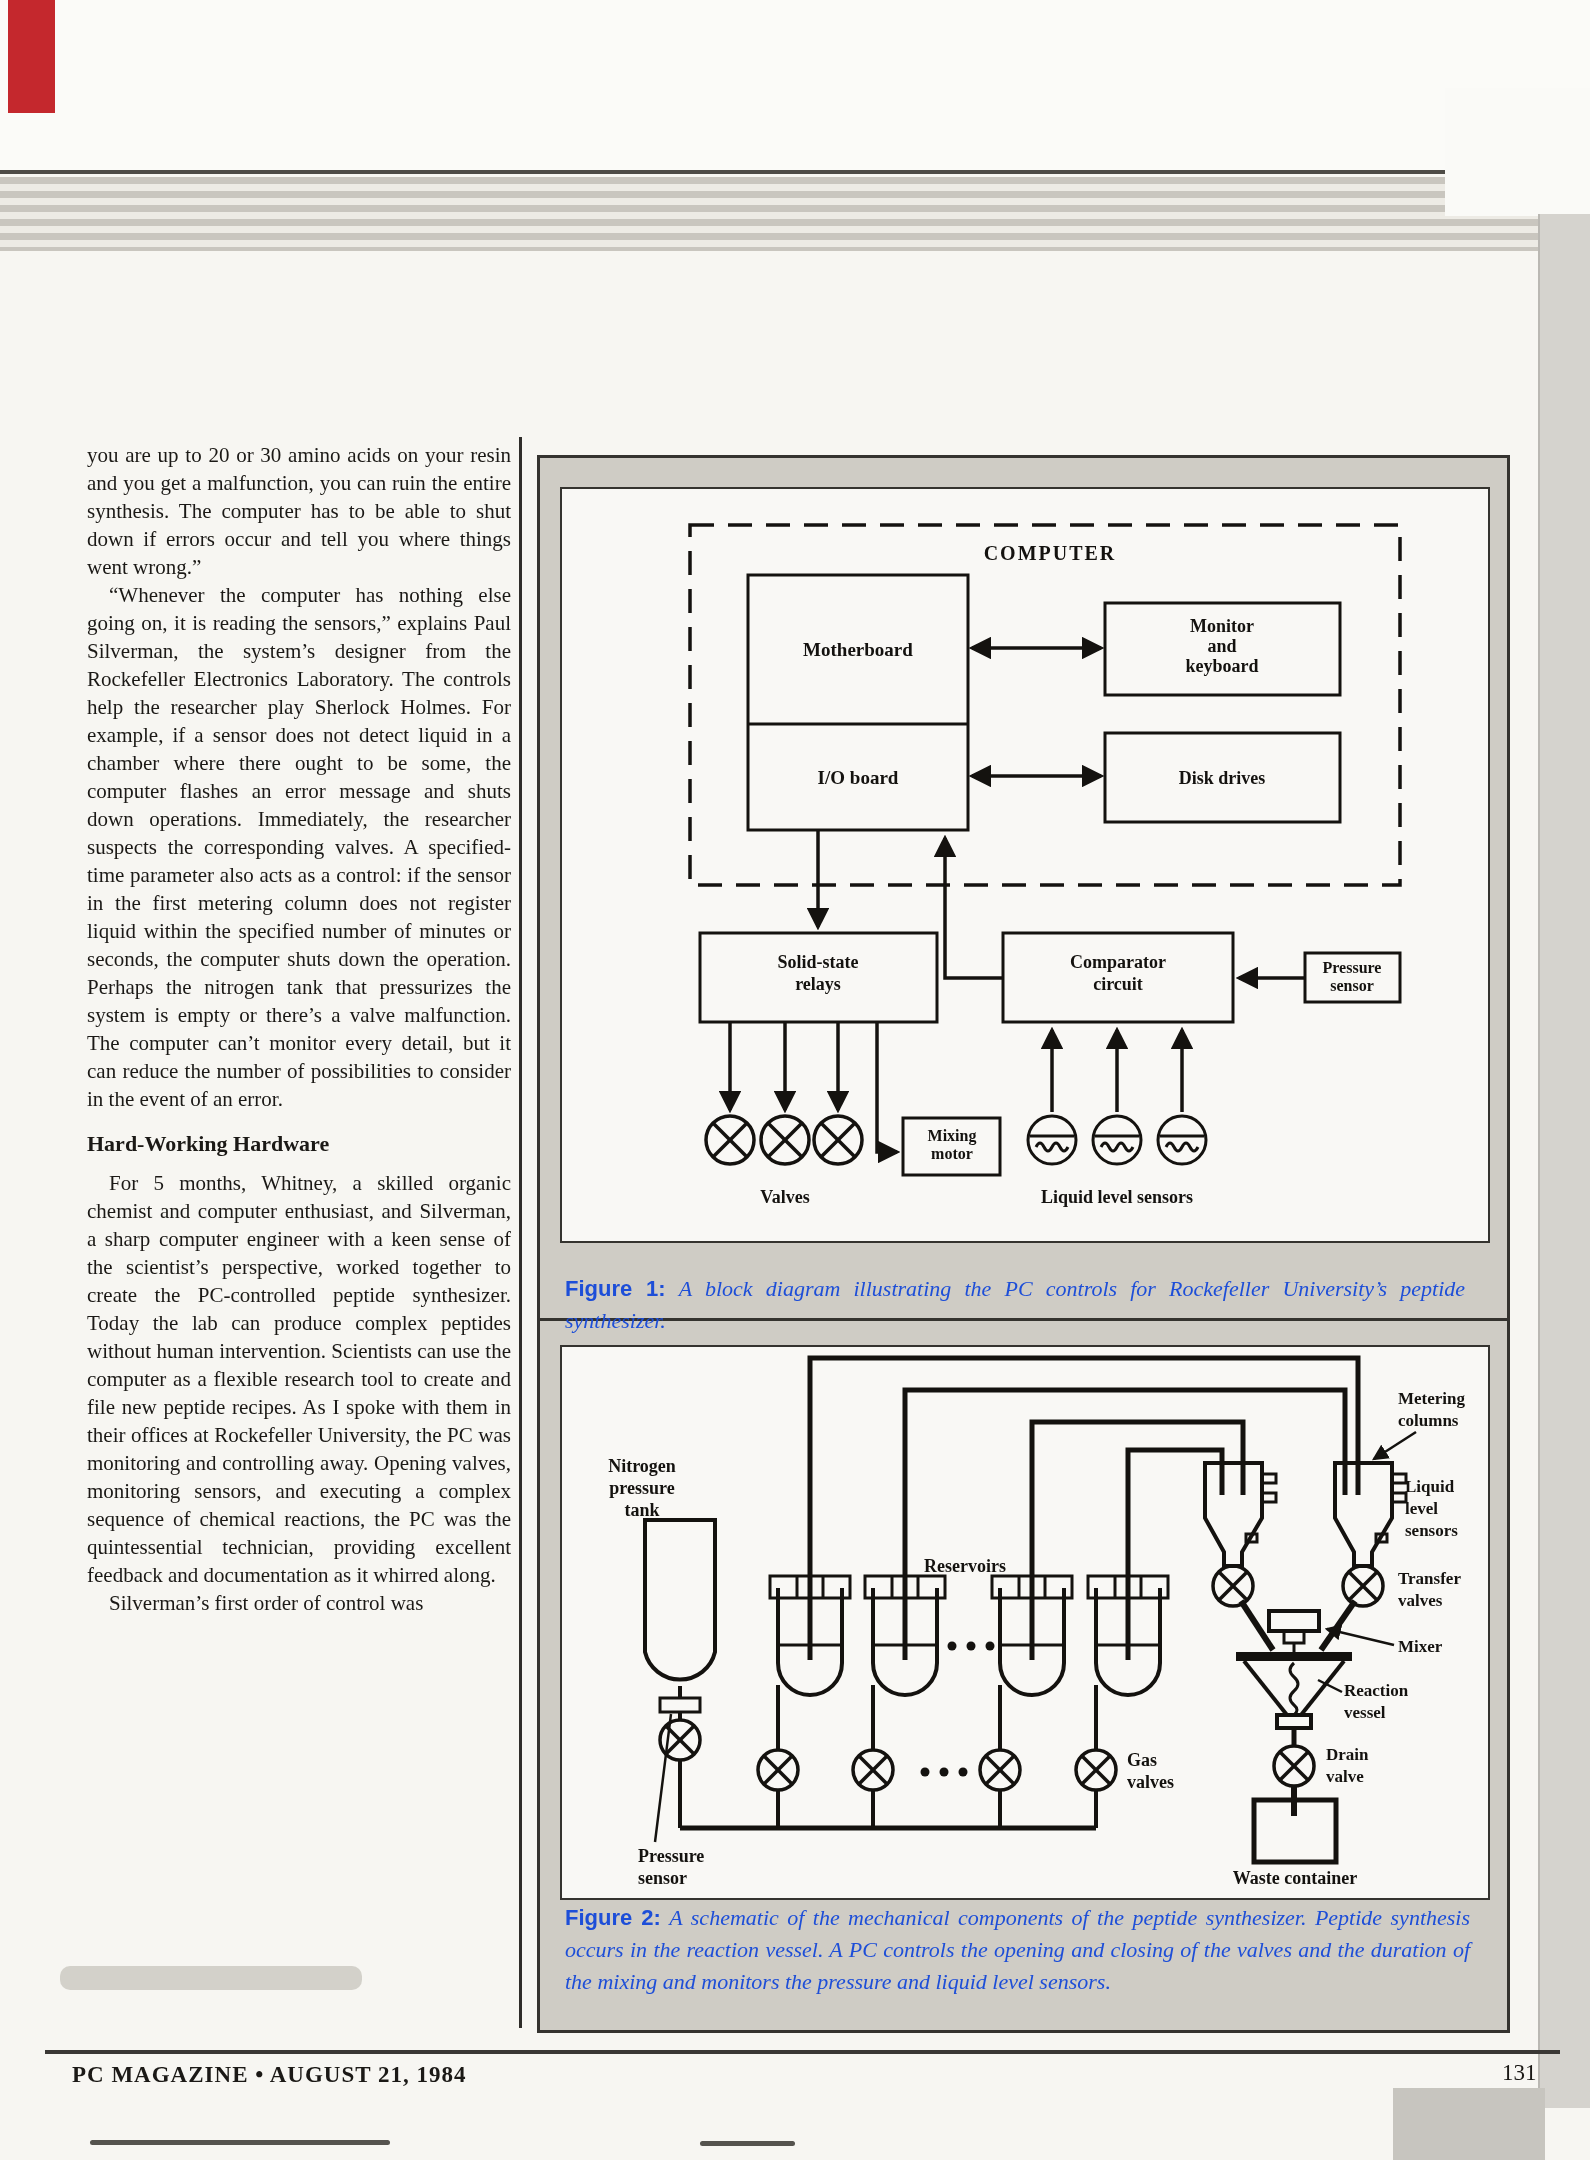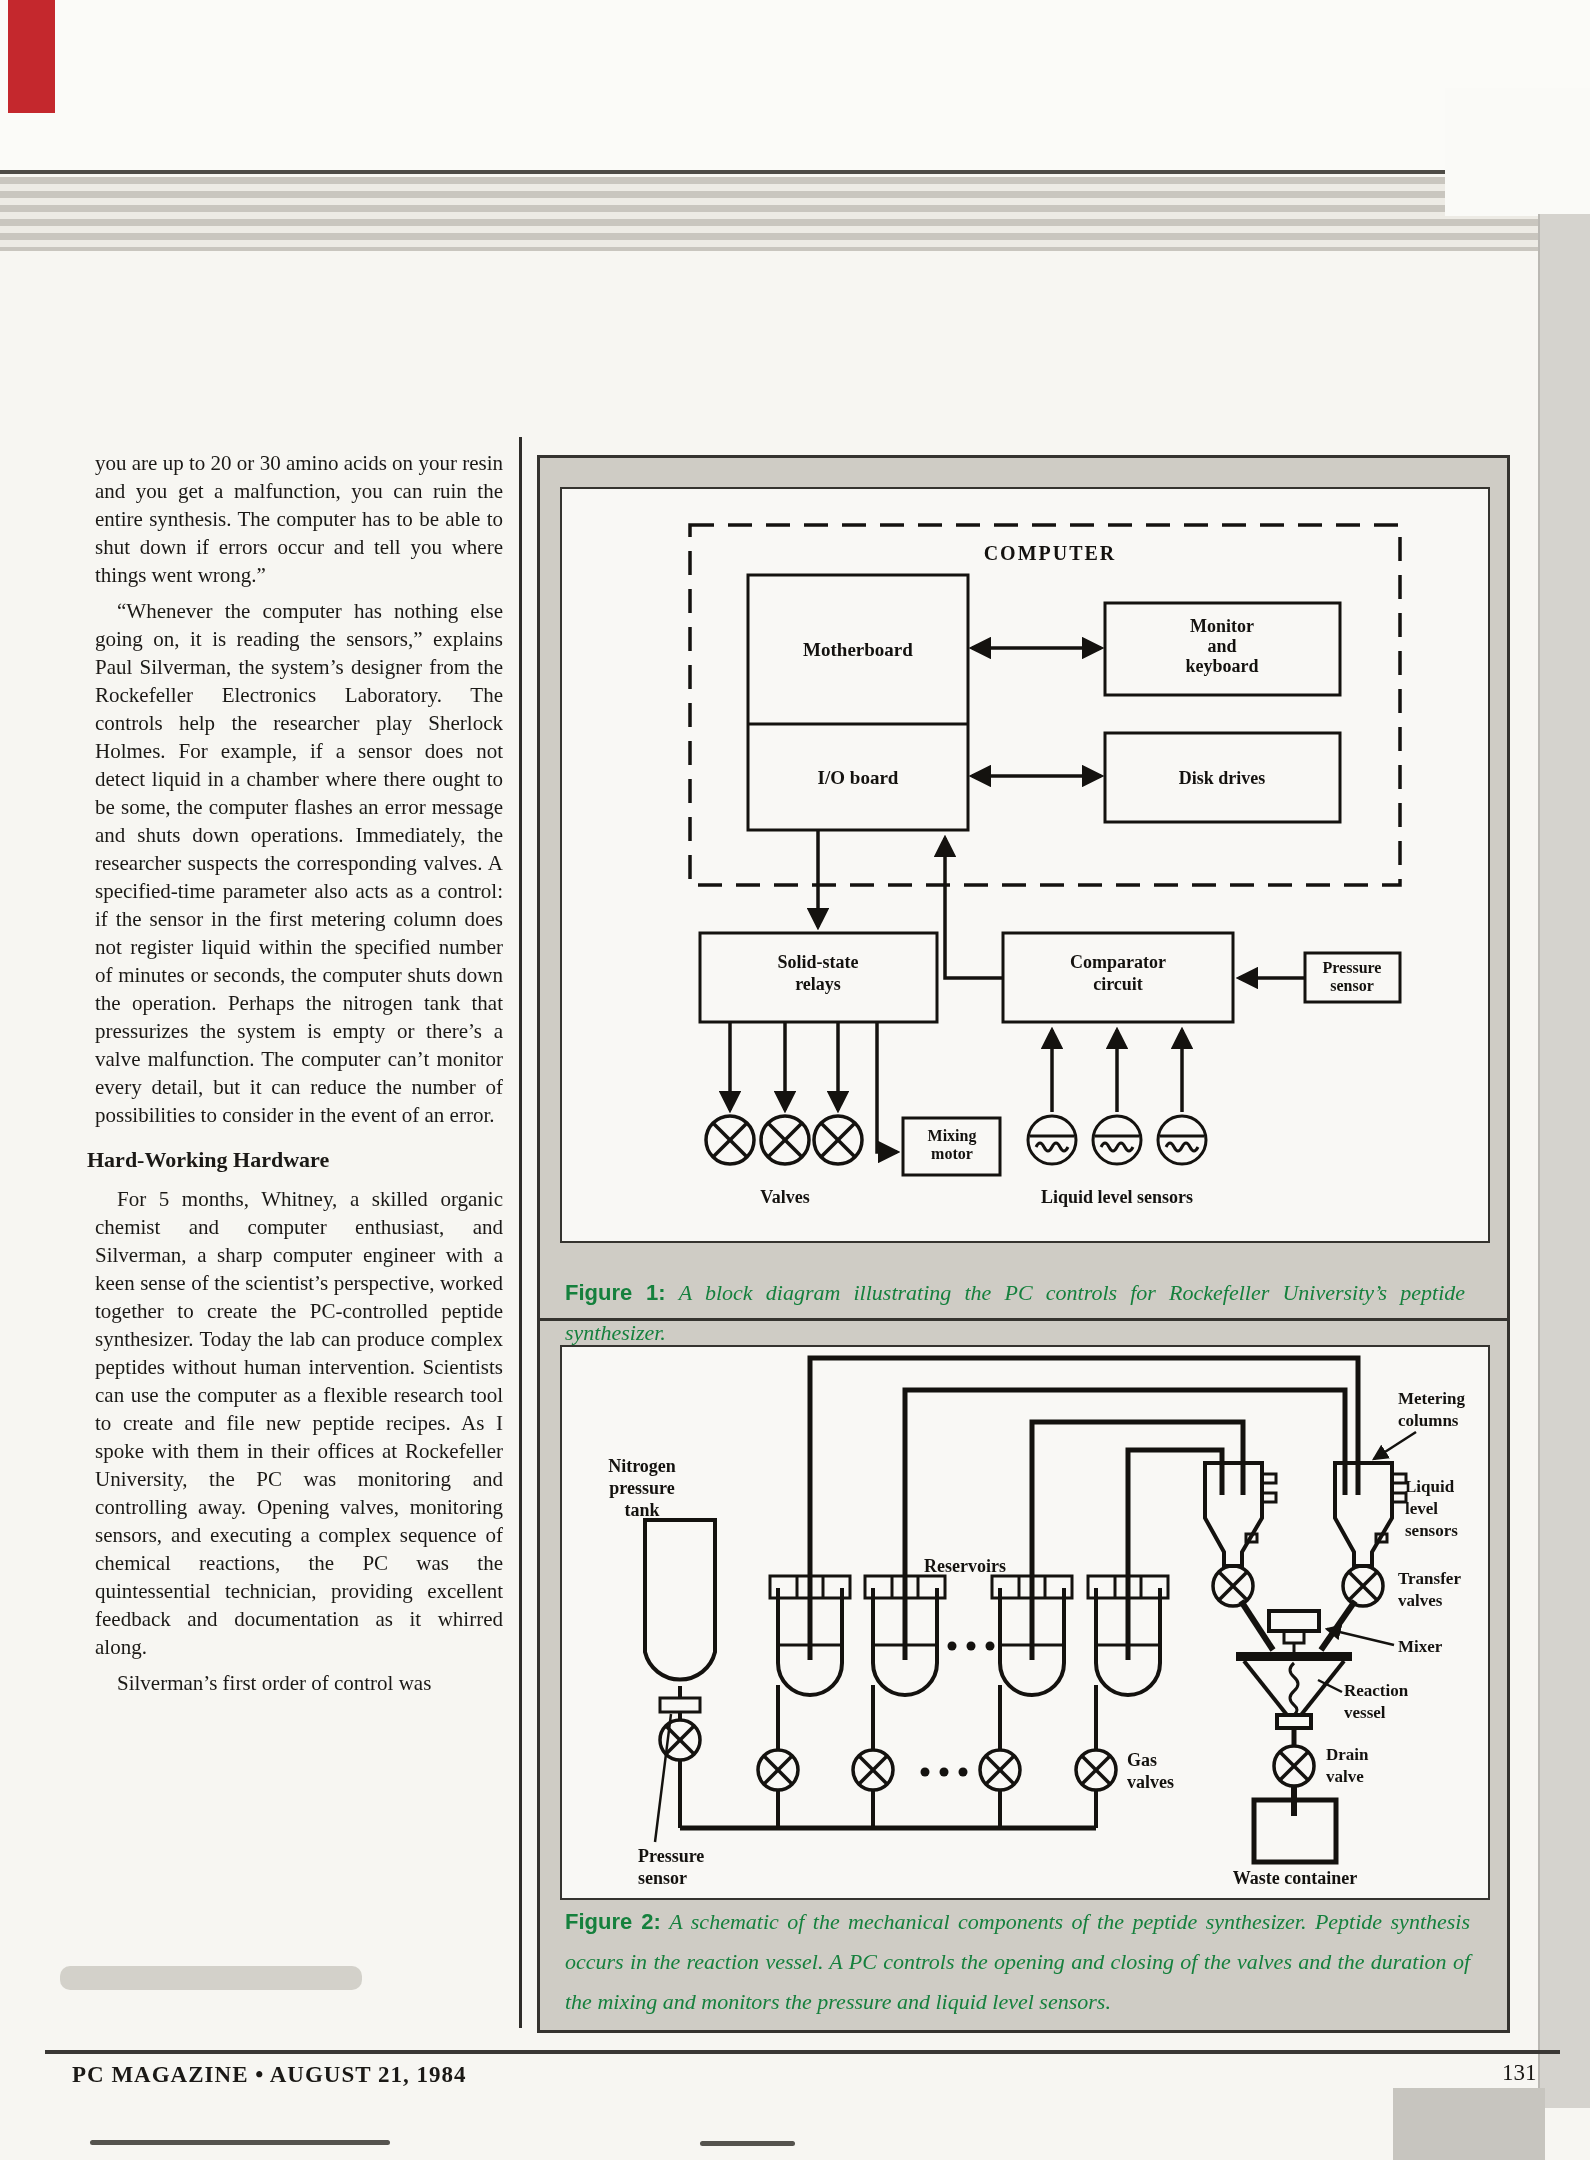--- a/index.html
+++ b/index.html
@@ -11,36 +11,36 @@
   #top-white{left:0;top:0;width:1590px;height:170px;background:#fbfbf8;}
   #red-tab{left:8px;top:0;width:47px;height:113px;background:#c4282d;}
   #top-line{left:0;top:170px;width:1448px;height:4px;background:#4e4c47;}
   #stripe-band{left:0;top:177px;width:1590px;height:74px;
     background:repeating-linear-gradient(to bottom,#c9c6bf 0 7px,#edebe5 7px 14px);}
   #top-right-white{left:1445px;top:88px;width:145px;height:128px;background:#fafaf7;}
   #right-band{left:1538px;top:214px;width:52px;height:1894px;background:#d5d3ce;border-left:2px solid #bab8b3;}
 
   
   #column{left:87px;top:441px;width:424px;font-size:21px;line-height:28px;text-align:justify;}
-  #column p{margin:8px;text-indent:22px;}
+  #column p{margin:0;text-indent:22px;}
   #column p.noindent{text-indent:0;}
   #column h2{margin:16px 0 10px 0;font-size:22px;line-height:30px;font-weight:bold;text-align:left;}
   #smudge{left:60px;top:1966px;width:302px;height:24px;background:rgba(120,114,102,0.28);border-radius:10px;}
 
   #divider-rule{left:519px;top:437px;width:3px;height:1591px;background:#2f2d2a;}
 
   
   #fig-panel{left:537px;top:455px;width:973px;height:1578px;background:#cfccc5;border:3px solid #35332f;box-sizing:border-box;}
   #fig1-white{left:560px;top:487px;width:930px;height:756px;background:#f9f8f5;border:2px solid #35332f;box-sizing:border-box;}
   #fig2-white{left:560px;top:1345px;width:930px;height:555px;background:#f9f8f5;border:2px solid #35332f;box-sizing:border-box;}
   #fig-sep{left:537px;top:1318px;width:973px;height:3px;background:#35332f;}
   #fig1-svg{left:560px;top:487px;}
   #fig2-svg{left:560px;top:1345px;}
 
-  .caption{font-size:22px;line-height:40px;text-align:justify;color:#15803d;}
+  .caption{font-size:22px;line-height:32px;text-align:justify;color:#1d4ed8;}
   #caption1{left:565px;top:1251px;width:900px;}
   #caption2{left:565px;top:1880px;width:905px;}
   .caption b{font-family:"Liberation Sans",sans-serif;font-weight:bold;font-style:normal;}
   .caption i{font-style:italic;}
 
   
   #footer-rule{left:45px;top:2050px;width:1515px;height:4px;background:#3a3835;}
   #footer-mag{left:72px;top:2062px;font-weight:bold;font-size:23px;letter-spacing:1px;}
   #footer-page{left:1502px;top:2060px;font-weight:normal;font-size:23px;}
 

